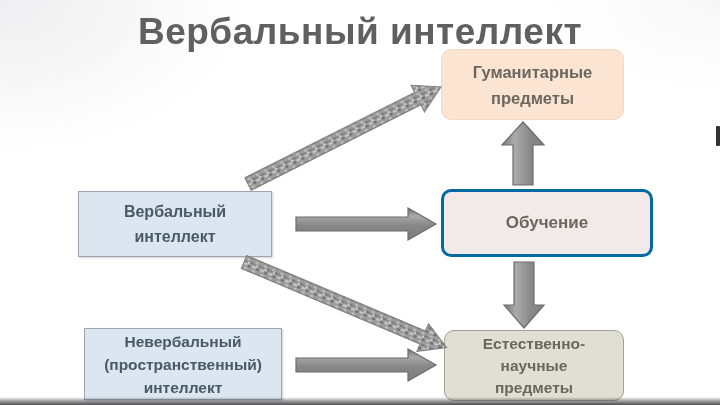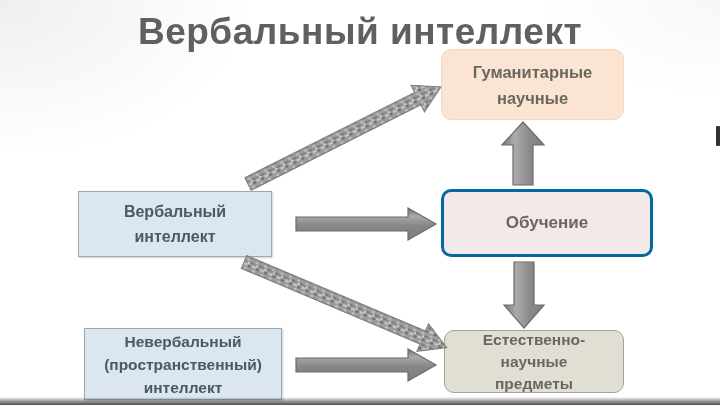--- a/index.html
+++ b/index.html
@@ -51,21 +51,21 @@
     font-size: 16.5px; line-height: 26px;
   }
   .box-learning {
     left: 441px; top: 189px; width: 212px; height: 68px;
     background: var(--pink-fill, #f1eae9);
     border: 3px solid #0369a1;
     font-size: 17px;
     align-items: center;
   }
   .box-science {
-    left: 444px; top: 330px; width: 180px; height: 63px;
+    left: 444px; top: 330px; width: 180px; height: 71px;
     background: var(--olive-fill, #e1dfd4);
     border: 1.5px solid var(--olive-border, #a2a299);
     font-size: 15.5px; line-height: 22px;
   }
   svg.arrows {
     position: absolute; left: 0; top: 0;
     pointer-events: none;
   }
   .bottom-shade {
     position: absolute; left: 0; bottom: 0; width: 720px; height: 8px;
@@ -91,21 +91,21 @@
 </div>
 
 <div class="box box-blue box-nonverbal">
   <span>Невербальный
 (пространственный)
 интеллект</span>
 </div>
 
 <div class="box box-round box-humanities">
   <span>Гуманитарные
-научные</span>
+предметы</span>
 </div>
 
 <div class="box box-round box-learning">
   <span>Обучение</span>
 </div>
 
 <div class="box box-round box-science">
   <span>Естественно-
 научные
 предметы</span>

